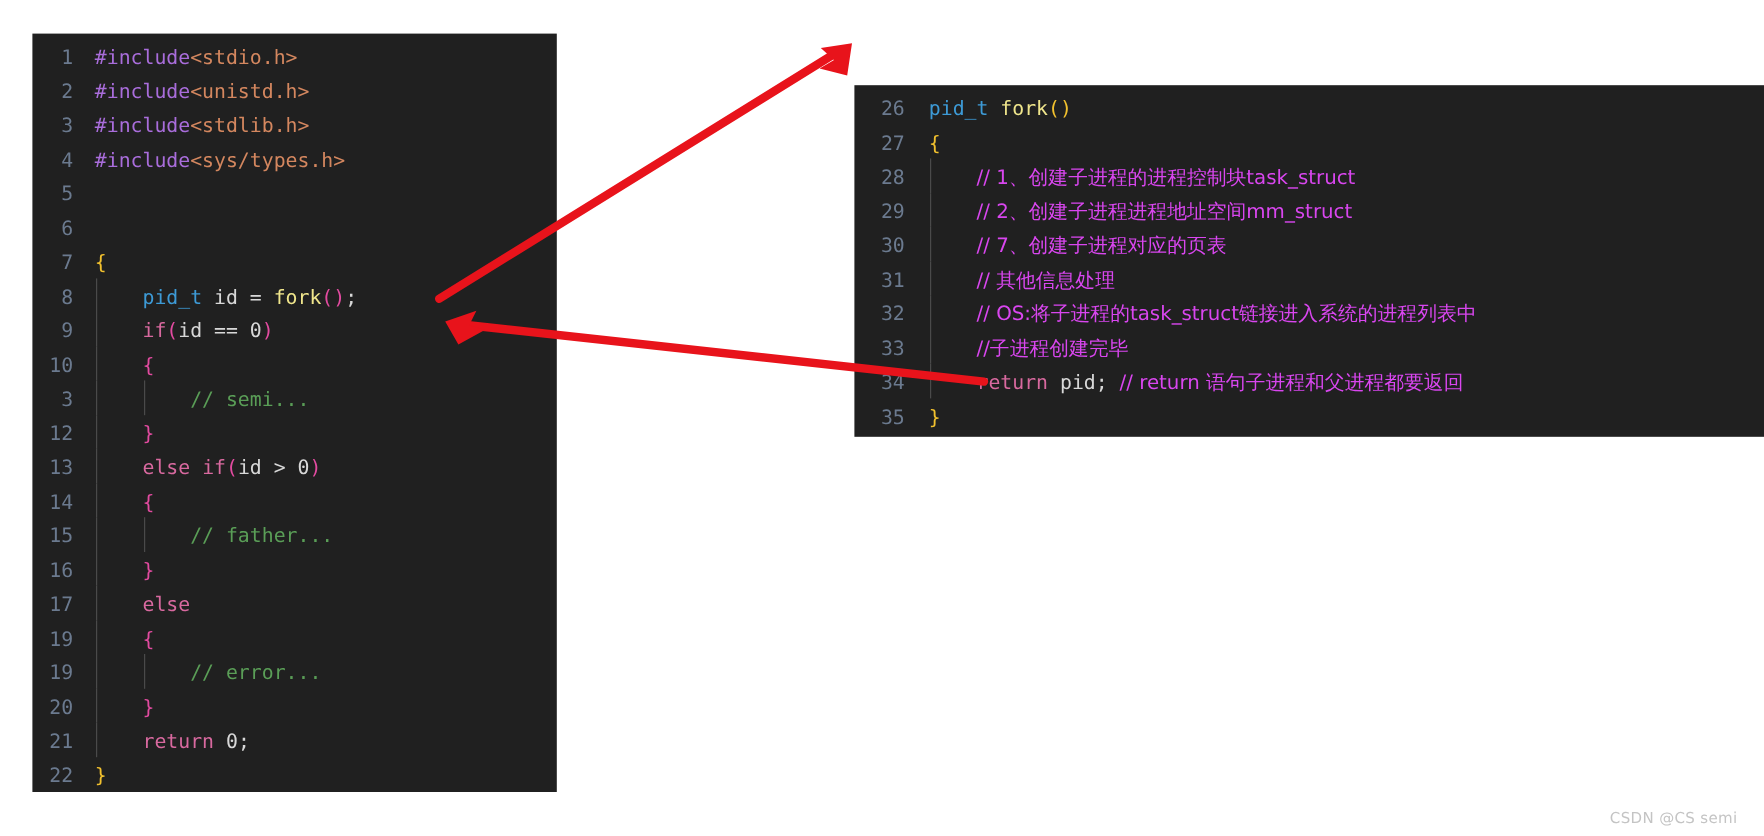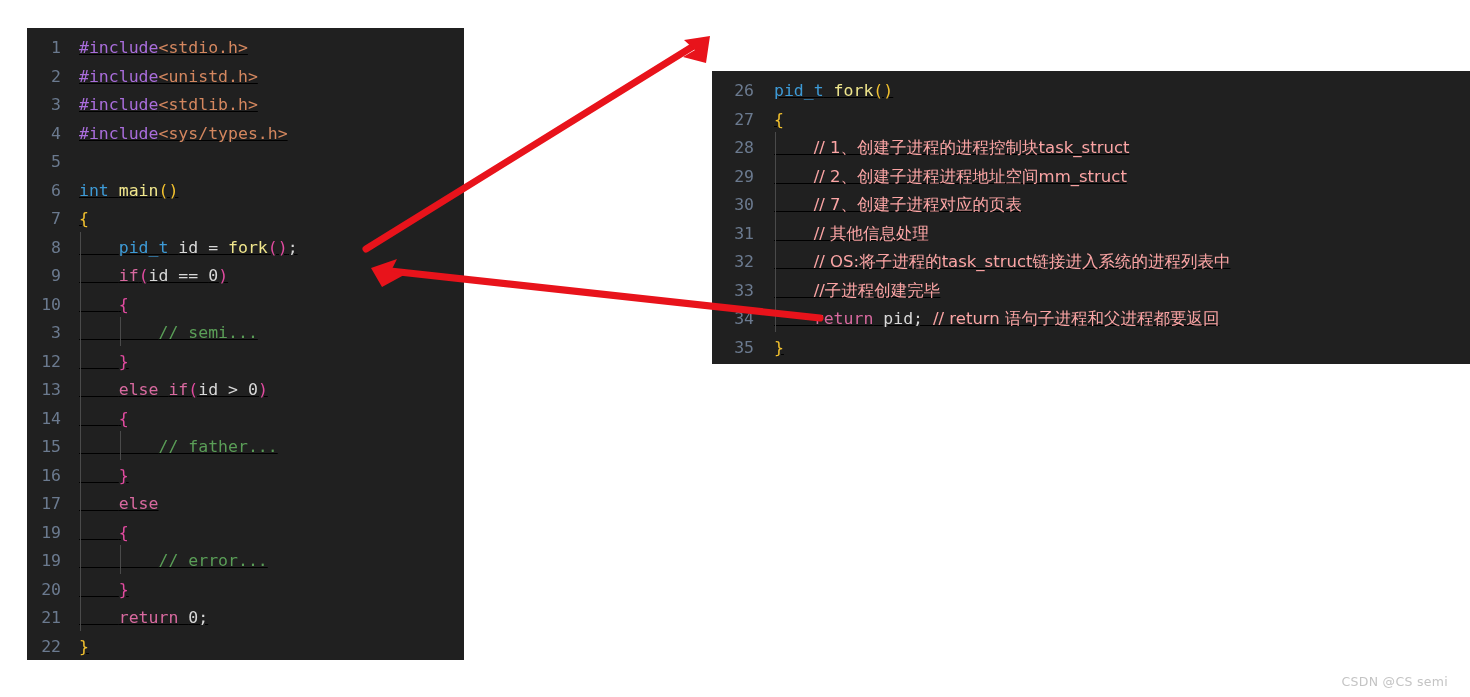--- a/index.html
+++ b/index.html
@@ -57,21 +57,20 @@
   #code-block-fork .ln {
     width: 62px;
     min-width: 62px;
     padding-right: 20px;
   }
   .code-text {
     font-size: 16.5px;
     font-family: "DejaVu Sans Mono", "Liberation Mono", monospace;
     position: relative;
     flex: 1;
-    text-decoration: underline;
   }
 
   
   .code-text .guide {
     position: absolute;
     top: -2px;
     height: 28.5px;
     width: 1px;
     background: #4a4a4a;
   }
@@ -83,21 +82,21 @@
   .t-header  { color: #d4875f; }      
   .t-type    { color: #3d9ad6; }      
   .t-fn      { color: #f0e68c; }      
   .t-brace1  { color: #f2c12e; }      
   .t-brace2  { color: #e24ba0; }      
   .t-kw      { color: #d8699f; }      
   .t-var     { color: #d8d8d8; }      
   .t-op      { color: #d8d8d8; }      
   .t-num     { color: #d8d8d8; }      
   .t-comment { color: #5a9e57; }      
-  .t-cjk     { color: #fca5a5; font-family: "DejaVu Sans", "Liberation Sans", sans-serif; }
+  .t-cjk     { color: #d946ef; font-family: "DejaVu Sans", "Liberation Sans", sans-serif; }
 
   
   #arrow-layer {
     position: absolute;
     left: 0; top: 0;
     width: 1470px;
     height: 697px;
     pointer-events: none;
   }
 
@@ -116,21 +115,21 @@
 </head>
 <body>
 
 <div class="code-block" id="code-block-main">
   <div id="main-lines">
       <div class="code-line"><span class="ln">1</span><span class="code-text"><span class="t-pre">#include</span><span class="t-header">&lt;stdio.h&gt;</span></span></div>
       <div class="code-line"><span class="ln">2</span><span class="code-text"><span class="t-pre">#include</span><span class="t-header">&lt;unistd.h&gt;</span></span></div>
       <div class="code-line"><span class="ln">3</span><span class="code-text"><span class="t-pre">#include</span><span class="t-header">&lt;stdlib.h&gt;</span></span></div>
       <div class="code-line"><span class="ln">4</span><span class="code-text"><span class="t-pre">#include</span><span class="t-header">&lt;sys/types.h&gt;</span></span></div>
       <div class="code-line"><span class="ln">5</span><span class="code-text"></span></div>
-      <div class="code-line"><span class="ln">6</span><span class="code-text"><span class="t-type">int</span><span class="t-op"> </span><span class="t-fn">main</span><span class="t-brace1">()</span></span></div>
+      <div class="code-line"><span class="ln">6</span></div>
       <div class="code-line"><span class="ln">7</span><span class="code-text"><span class="t-brace1">{</span></span></div>
       <div class="code-line"><span class="ln">8</span><span class="code-text"><span class="guide g1"></span><span class="t-op">    </span><span class="t-type">pid_t</span><span class="t-op"> </span><span class="t-var">id</span><span class="t-op"> = </span><span class="t-fn">fork</span><span class="t-brace2">()</span><span class="t-op">;</span></span></div>
       <div class="code-line"><span class="ln">9</span><span class="code-text"><span class="guide g1"></span><span class="t-op">    </span><span class="t-kw">if</span><span class="t-brace2">(</span><span class="t-var">id</span><span class="t-op"> == </span><span class="t-num">0</span><span class="t-brace2">)</span></span></div>
       <div class="code-line"><span class="ln">10</span><span class="code-text"><span class="guide g1"></span><span class="t-op">    </span><span class="t-brace2">{</span></span></div>
       <div class="code-line"><span class="ln">3</span><span class="code-text"><span class="guide g1"></span><span class="guide g2"></span><span class="t-op">        </span><span class="t-comment">// semi...</span></span></div>
       <div class="code-line"><span class="ln">12</span><span class="code-text"><span class="guide g1"></span><span class="t-op">    </span><span class="t-brace2">}</span></span></div>
       <div class="code-line"><span class="ln">13</span><span class="code-text"><span class="guide g1"></span><span class="t-op">    </span><span class="t-kw">else</span><span class="t-op"> </span><span class="t-kw">if</span><span class="t-brace2">(</span><span class="t-var">id</span><span class="t-op"> &gt; </span><span class="t-num">0</span><span class="t-brace2">)</span></span></div>
       <div class="code-line"><span class="ln">14</span><span class="code-text"><span class="guide g1"></span><span class="t-op">    </span><span class="t-brace2">{</span></span></div>
       <div class="code-line"><span class="ln">15</span><span class="code-text"><span class="guide g1"></span><span class="guide g2"></span><span class="t-op">        </span><span class="t-comment">// father...</span></span></div>
       <div class="code-line"><span class="ln">16</span><span class="code-text"><span class="guide g1"></span><span class="t-op">    </span><span class="t-brace2">}</span></span></div>

